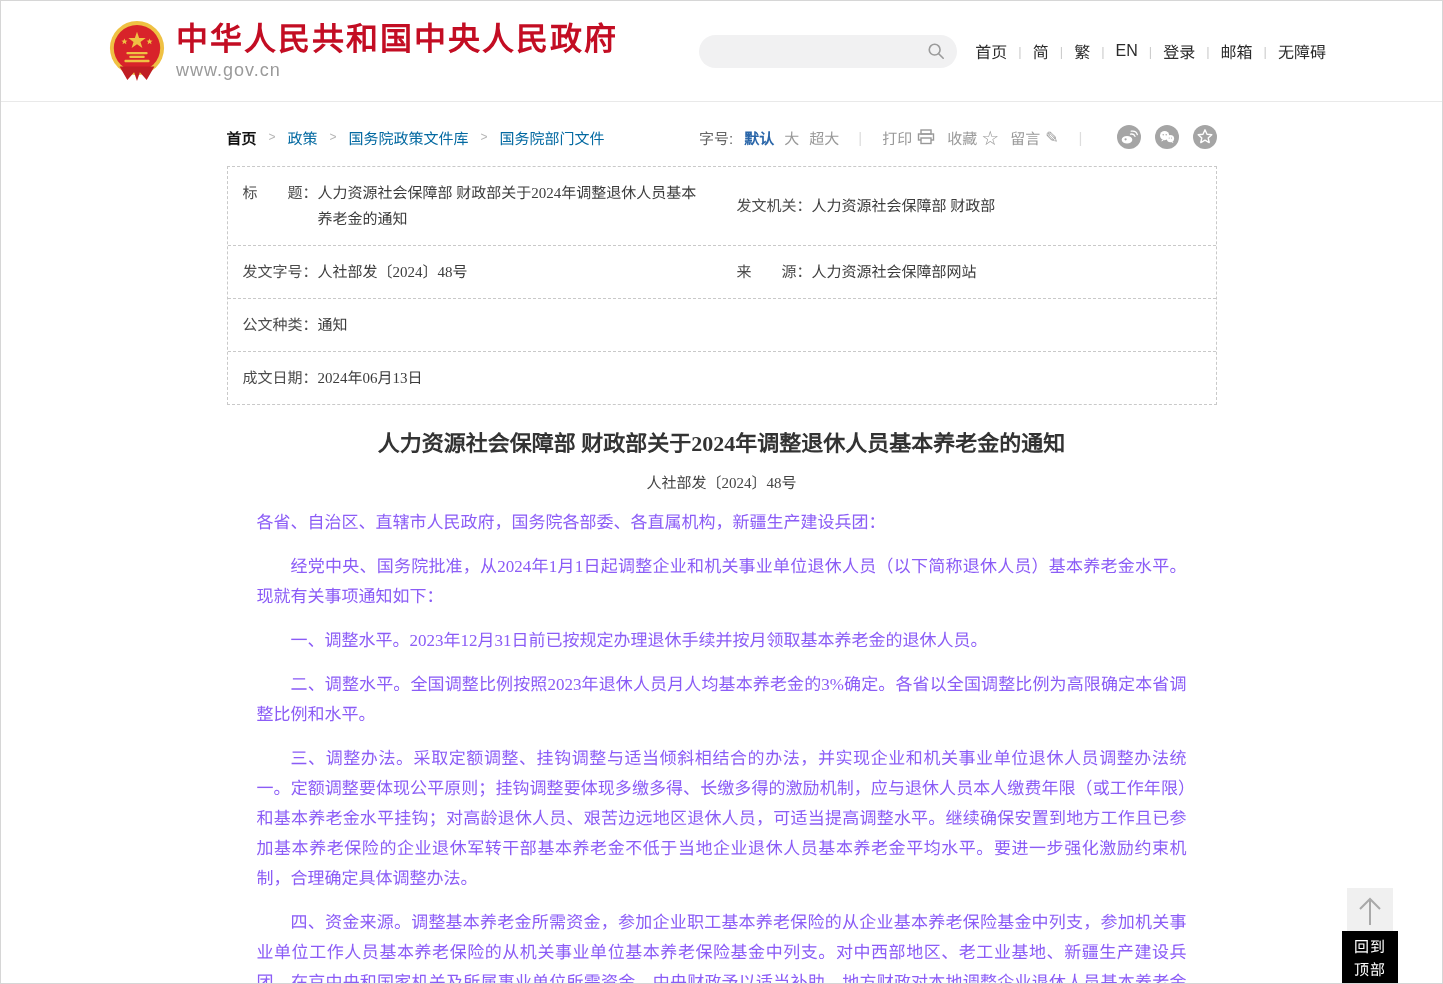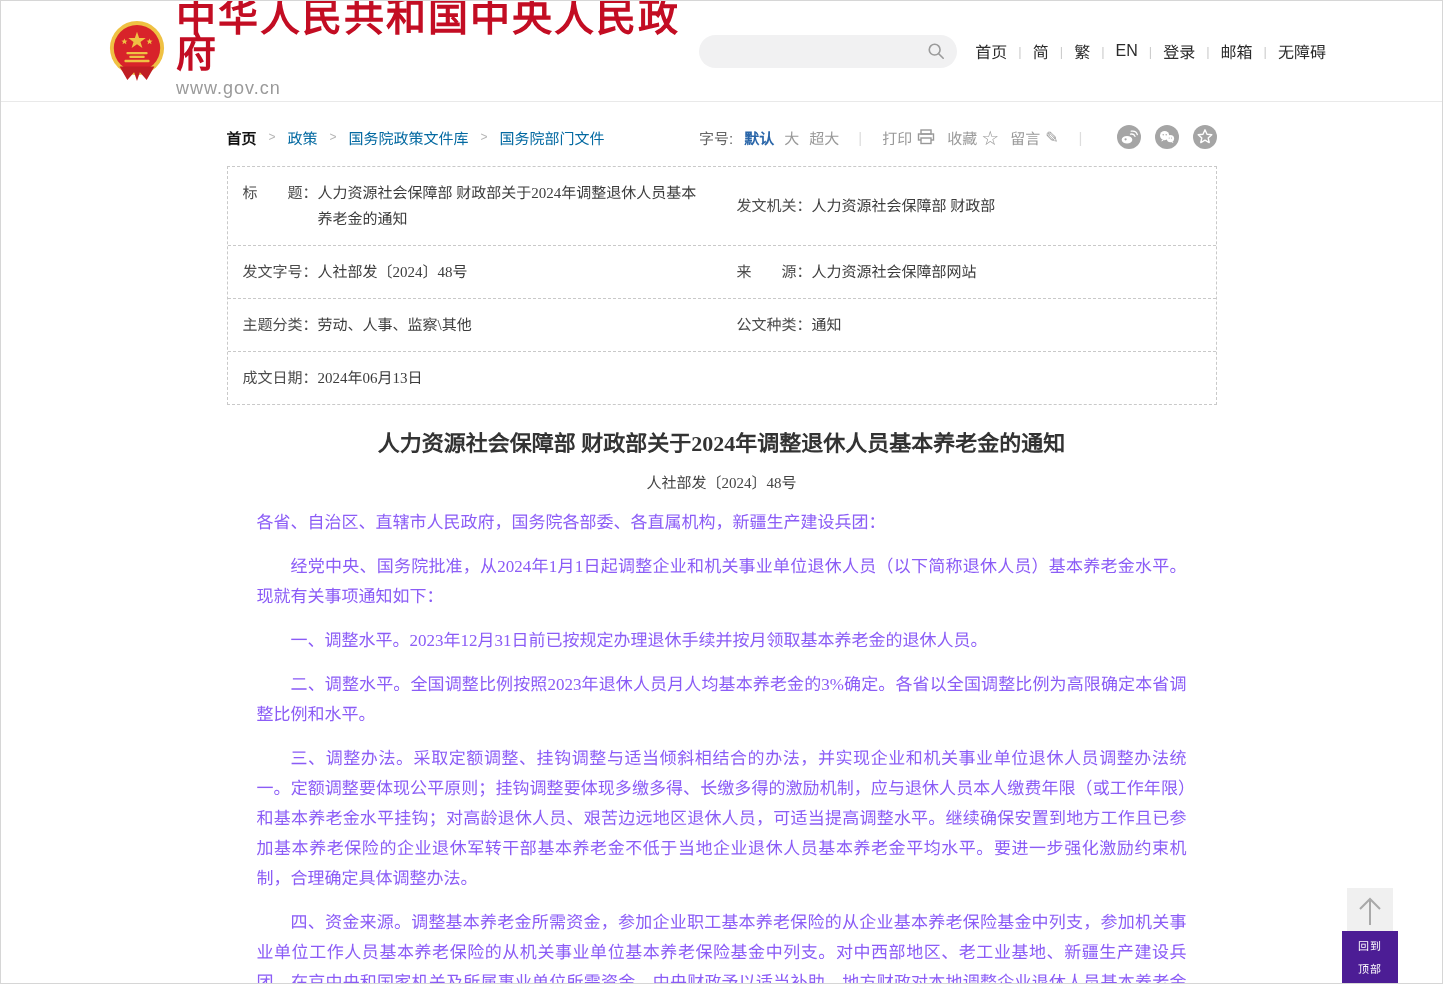--- a/index.html
+++ b/index.html
@@ -20,23 +20,23 @@
     display: flex;
     align-items: center;
     justify-content: space-between;
     padding: 0 116px 0 107px;
     background: #fff;
   }
   .logo-group { display: flex; align-items: center; }
   .emblem { width: 58px; height: 62px; flex: 0 0 auto; }
   .logo-text { margin-left: 10px; }
   .site-name {
-    font-size: 40px; font-weight: bold; color: #c30d23;
+    font-size: 32px; font-weight: bold; color: #c30d23;
     letter-spacing: 2px; line-height: 36px;
-    font-family: Liberation Mono, monospace;
+    font-family: Liberation Serif, serif;
   }
   .site-url { font-size: 18px; color: #9a9a9a; margin-top: 3px; letter-spacing: 1px; }
 
   .header-right { display: flex; align-items: center; }
   .search-box {
     width: 258px; height: 33px;
     background: #f1f1f2;
     border-radius: 17px;
     display: flex; align-items: center;
     padding: 0 12px 0 16px;
@@ -118,22 +118,22 @@
 
   
   .backtop { position: absolute; right: 44px; bottom: 0; width: 56px; text-align: center; cursor: pointer; }
   .backtop-arrow {
     width: 46px; height: 46px; margin: 0 auto;
     background: #f0f0f0;
     display: flex; align-items: center; justify-content: center;
   }
   .backtop-label {
     width: 56px; margin-top: -3px;
-    background: #4c1d95; color: #fff;
-    font-size: 11px; line-height: 23px;
+    background: #000000; color: #fff;
+    font-size: 15px; line-height: 23px;
     padding: 4px 0 2px 0;
     letter-spacing: 1px;
   }
 </style>
 </head>
 <body>
 
 <header class="site-header">
   <div class="logo-group">
     <svg class="emblem" viewBox="0 0 60 64">
@@ -260,24 +260,20 @@
         <span class="meta-label">发文字号：</span>
         <span class="meta-value">人社部发〔2024〕48号</span>
       </div>
       <div class="meta-cell">
         <span class="meta-label">来　　源：</span>
         <span class="meta-value">人力资源社会保障部网站</span>
       </div>
     </div>
     <div class="meta-row">
       <div class="meta-cell">
-        <span class="meta-label">主题分类：</span>
-        <span class="meta-value">劳动、人事、监察\其他</span>
-      </div>
-      <div class="meta-cell">
         <span class="meta-label">公文种类：</span>
         <span class="meta-value">通知</span>
       </div>
     </div>
     <div class="meta-row last">
       <div class="meta-cell">
         <span class="meta-label">成文日期：</span>
         <span class="meta-value">2024年06月13日</span>
       </div>
       <div class="meta-cell"></div>

